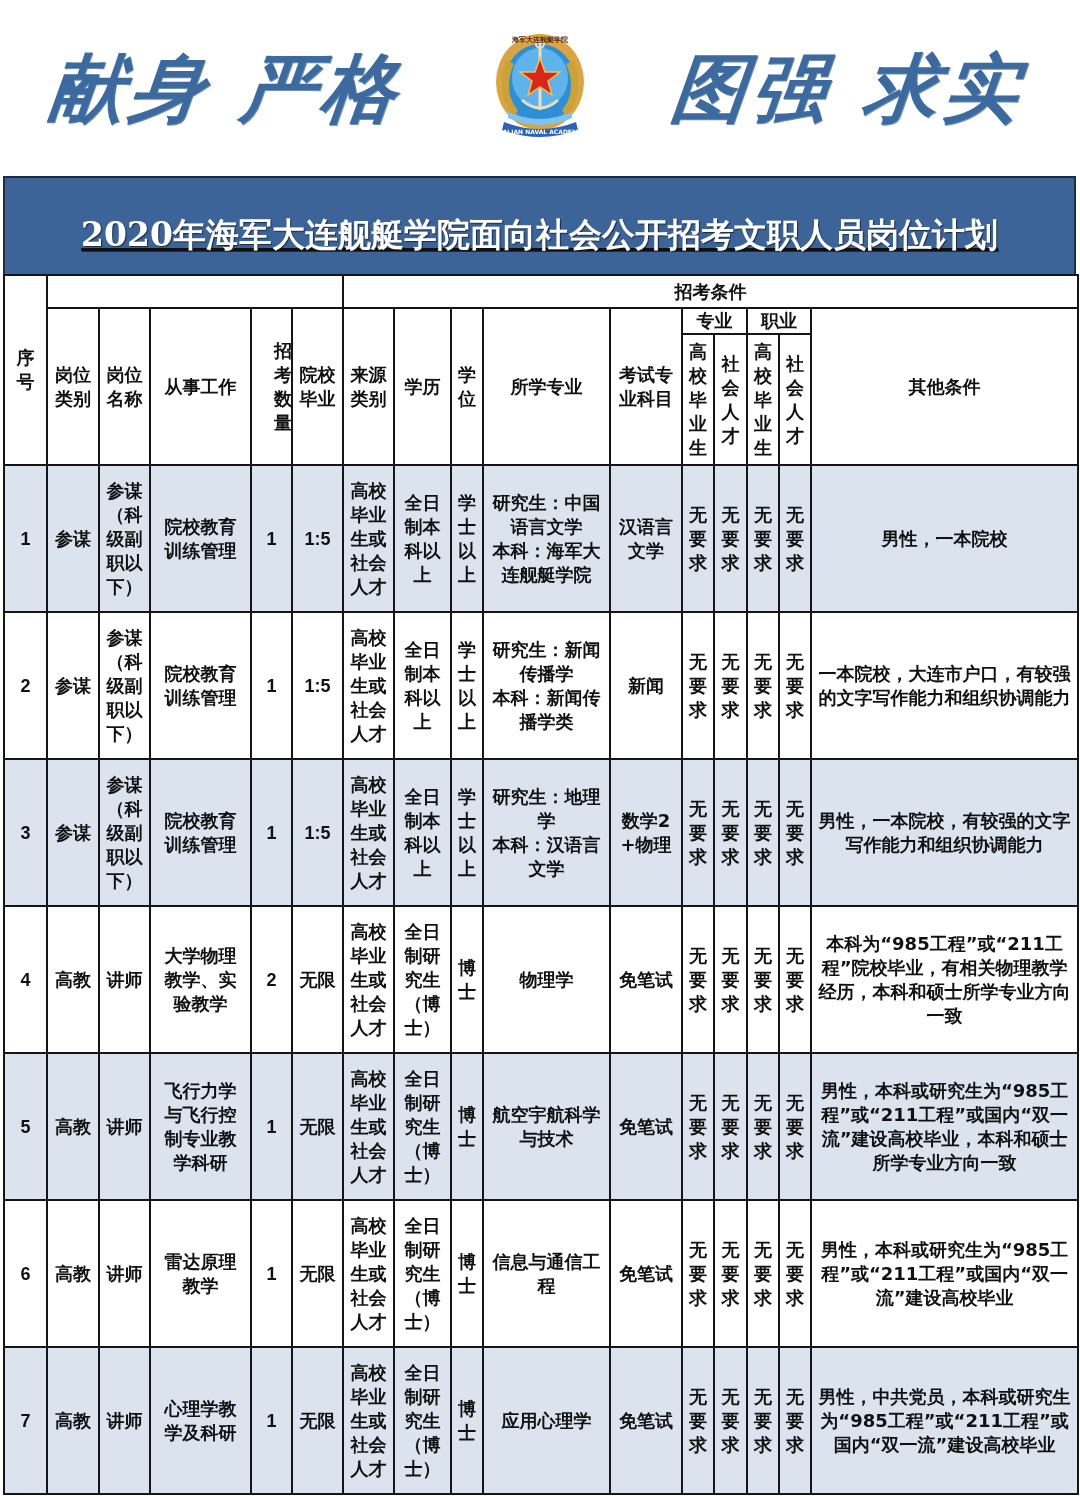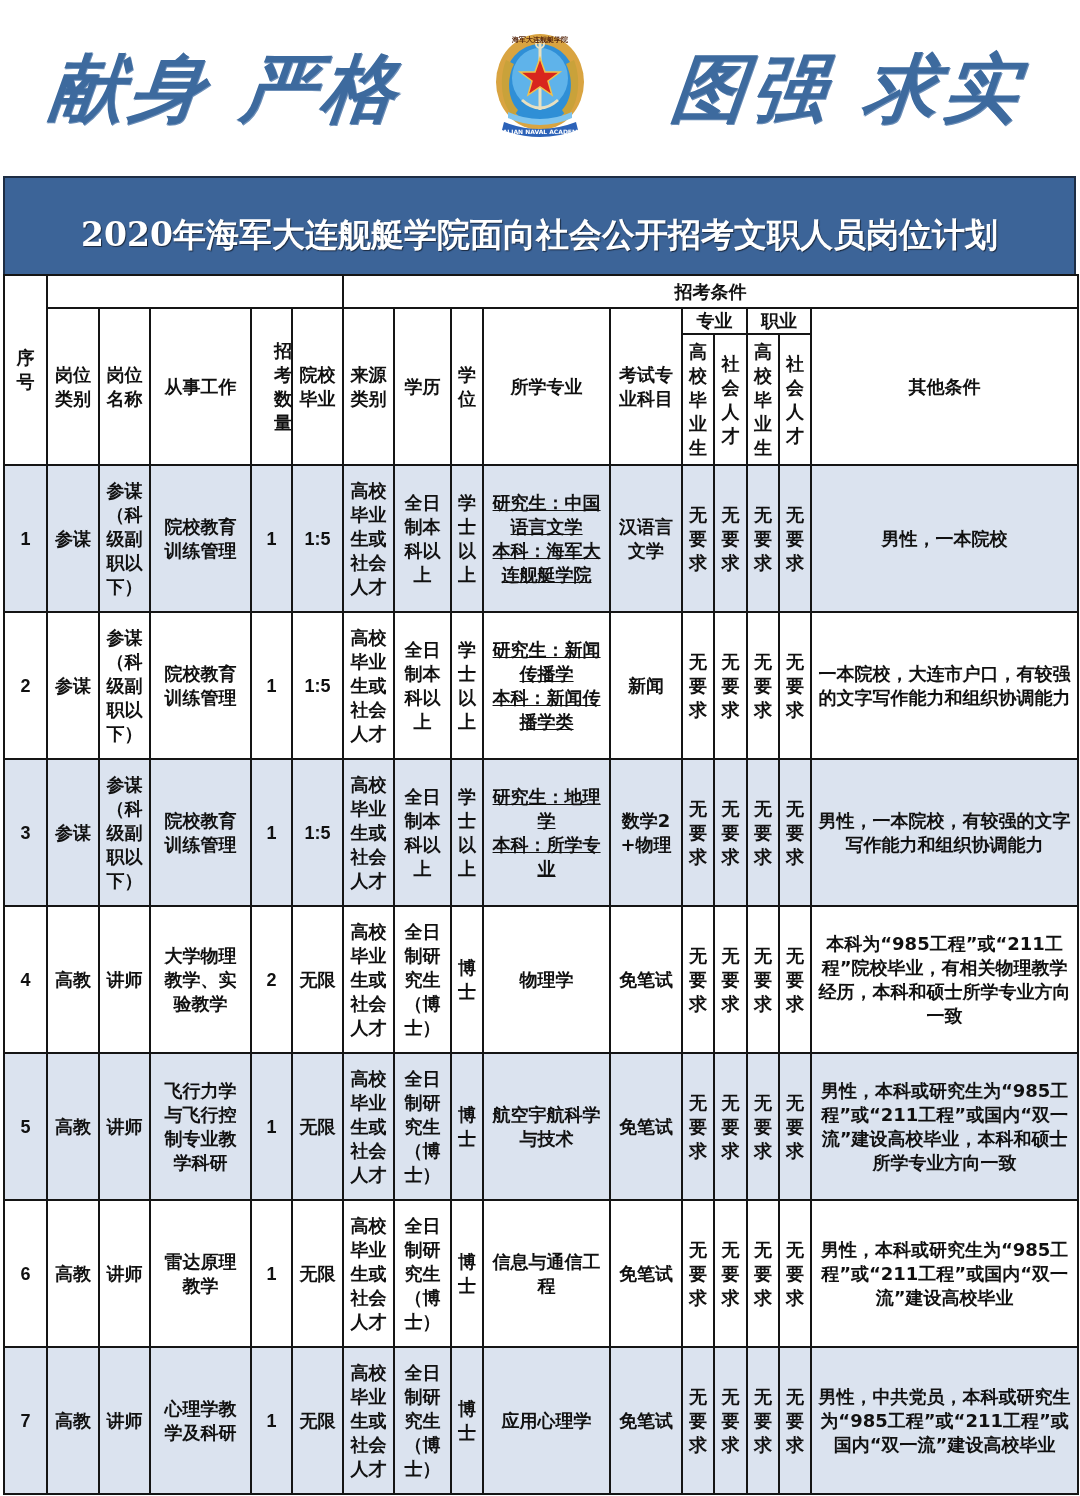--- a/index.html
+++ b/index.html
@@ -7,35 +7,35 @@
          font-family: "DejaVu Sans", "Liberation Sans", sans-serif; color: #111; }
   .banner { position: absolute; left: 0; top: 0; width: 1080px; height: 172px; background: #fff; }
   .slogan { position: absolute; top: 40px; font-family: "DejaVu Serif", "Liberation Serif", serif;
             font-size: 74px; font-weight: bold; color: #3d6a9e; letter-spacing: 6px;
             font-style: italic; transform: skewX(-6deg); text-shadow: 1px 1px 0 #6d8fb8; }
   .slogan.left { left: 50px; }
   .slogan.right { left: 672px; }
   .emblem { position: absolute; left: 484px; top: 30px; width: 112px; height: 112px; }
   .title-bar { position: absolute; left: 3px; top: 176px; width: 1073px; height: 118px;
                background: #3c6498; border: 2px solid #1d2d44; box-sizing: border-box;
-               display: flex; align-items: center; justify-content: center; }
+               display: flex; align-items: center; justify-content: center; text-decoration: underline; }
   .title-text { color: #fff; font-family: "DejaVu Serif", "Liberation Serif", serif;
                 font-weight: bold; font-size: 33px; letter-spacing: 0px;
                 text-shadow: 1px 1px 1px #1b2a40; }
   table.grid { position: absolute; left: 3px; top: 274px; border-collapse: collapse;
                table-layout: fixed; width: 1074px; }
   table.grid td { border: 2px solid #151515; text-align: center; vertical-align: middle;
                   font-size: 18px; font-weight: bold; line-height: 24px; padding: 0 2px;
                   word-break: break-all; }
   .hdr td { background: #ffffff; }
   tr.row-shaded td { background: #dbe3ef; }
   tr.row-plain td { background: #ffffff; }
   td.other { text-align: center; padding: 0 4px; }
   td.major { text-align: left; }
-  td.major .ln { display: block; text-decoration: underline; }
+  td.major .ln { display: block; }
   .num { font-weight: normal; font-family: "Liberation Sans", sans-serif; font-size: 19px; }
 </style>
 </head>
 <body>
 
 <div class="banner">
   <div class="slogan left">献身 严格</div>
   <svg class="emblem" viewBox="0 0 112 112">
     <ellipse cx="56" cy="52" rx="44" ry="48" fill="#d9a441"></ellipse>
     <ellipse cx="56" cy="54" rx="36" ry="40" fill="#2f8fd6"></ellipse>
@@ -154,21 +154,21 @@
     <td>参谋</td>
     <td>参谋（科级副职以下）</td>
     <td style="padding:0 8px;">院校教育训练管理</td>
     <td class="num">1</td>
     <td class="num">1:5</td>
     <td>高校毕业生或社会人才</td>
     <td style="padding:0 6px;">全日制本科以上</td>
     <td>学士以上</td>
     <td class="major">
       <span class="ln">研究生：地理学</span>
-      <span class="ln">本科：所学专业</span>
+      <span class="ln">本科：汉语言文学</span>
     </td>
     <td>数学2+物理</td>
     <td>无要求</td>
     <td>无要求</td>
     <td>无要求</td>
     <td>无要求</td>
     <td class="other">男性，一本院校，有较强的文字写作能力和组织协调能力</td>
   </tr>
 
   <tr class="row-plain" style="height:147px">

